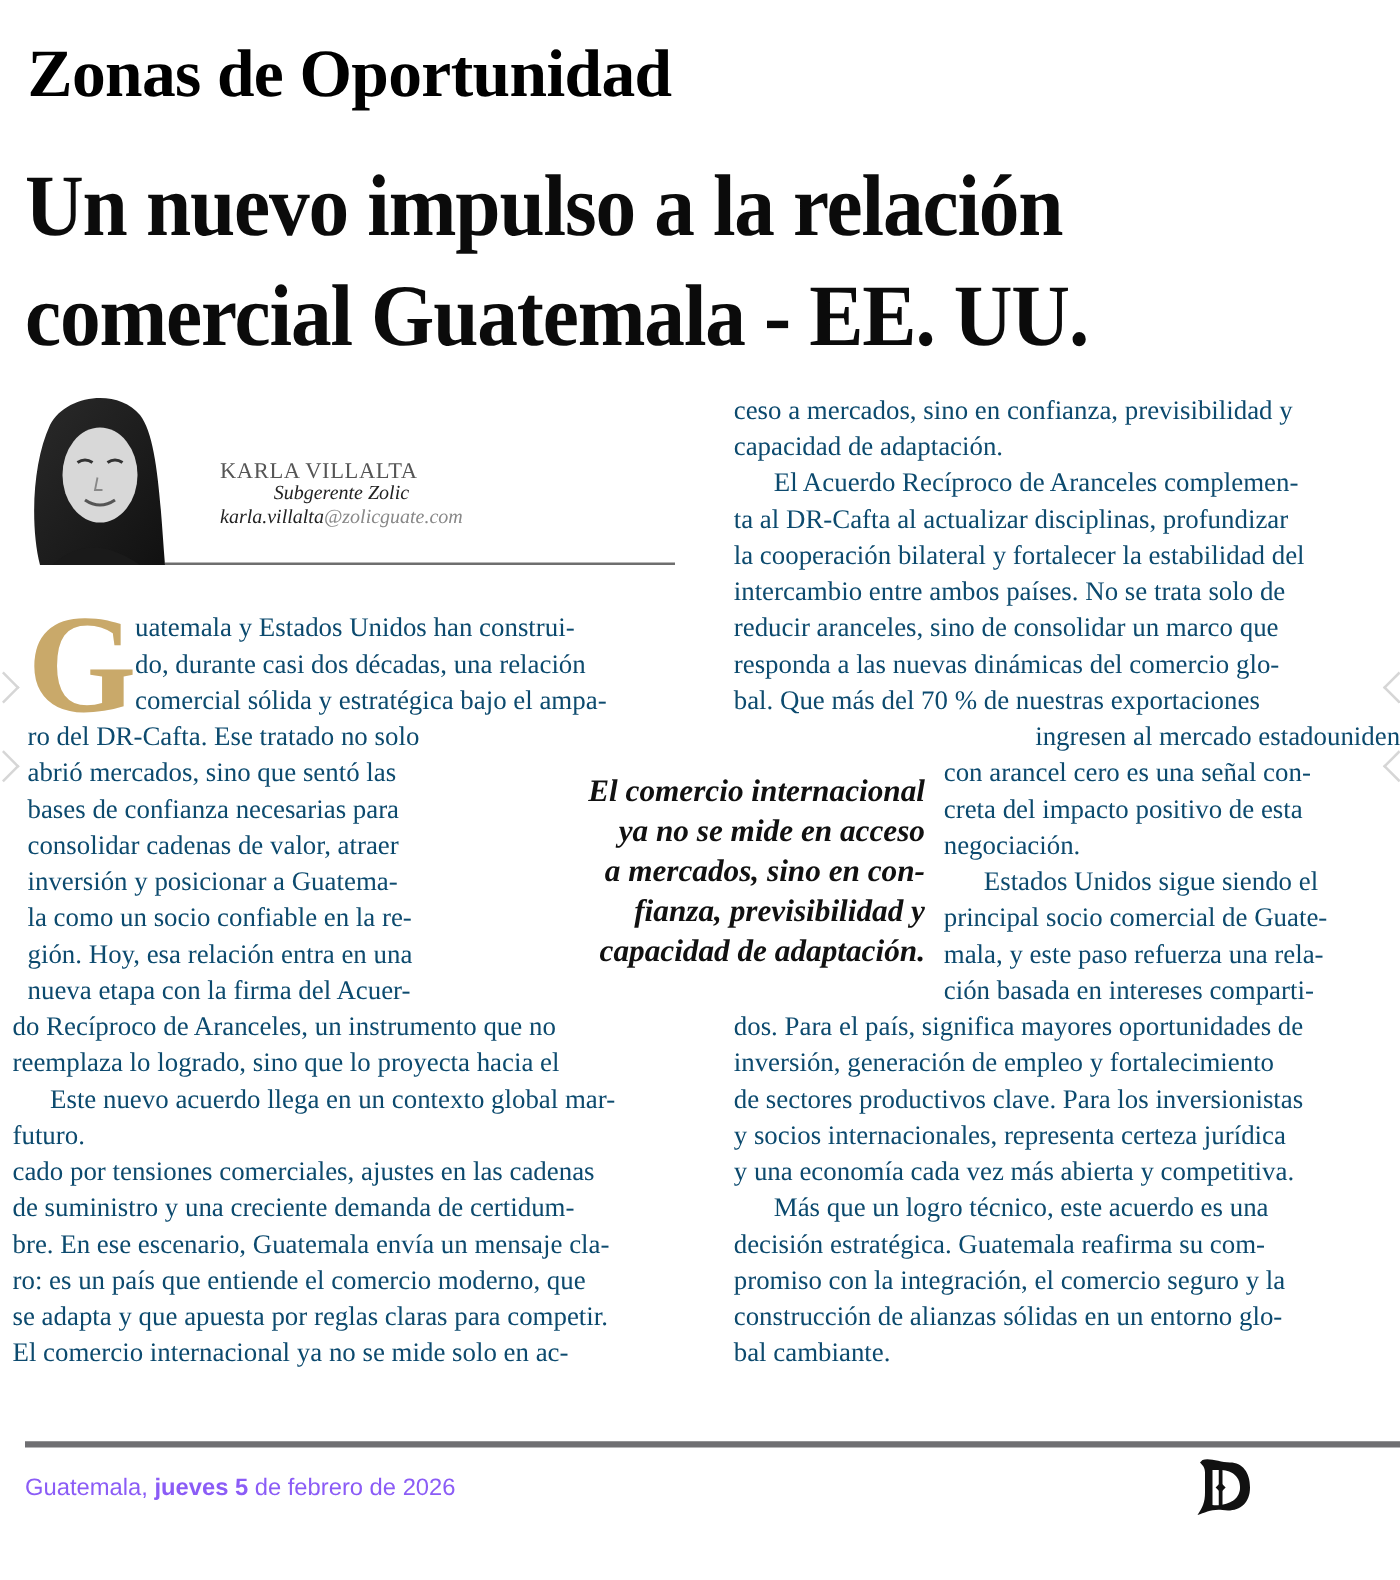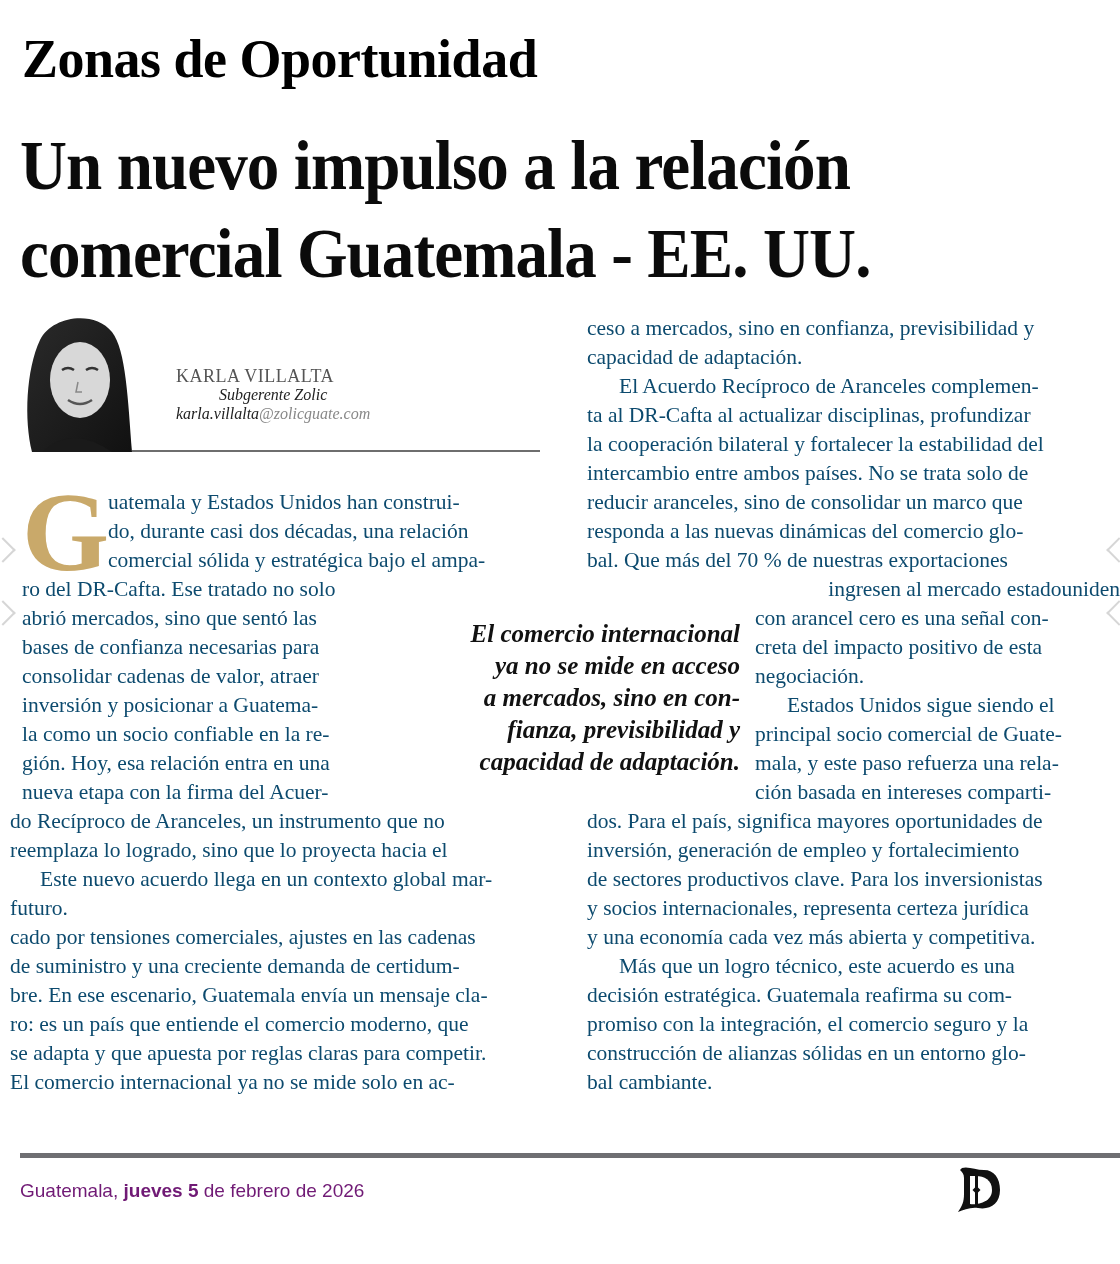--- a/index.html
+++ b/index.html
@@ -32,21 +32,21 @@
       position: absolute; left: 22px; top: 482px;
       font-family: "Liberation Serif", serif; font-weight: bold;
       font-size: 112px; line-height: 100px; color: #c9a96a;
     }
     .pullquote {
       position: absolute; left: 390px; top: 618px; width: 350px;
       font-family: "Liberation Serif", serif; font-style: italic; font-weight: bold;
       font-size: 25px; line-height: 32px; color: #111; text-align: right;
     }
     .footer-rule { position: absolute; left: 20px; top: 1153px; width: 1100px; height: 5px; background: #6f6f72; }
-    .footer-date { position: absolute; left: 20px; top: 1180px; font-family: "Liberation Sans", sans-serif; font-size: 19px; color: #701a75; }
+    .footer-date { position: absolute; left: 20px; top: 1180px; font-family: "Liberation Sans", sans-serif; font-size: 19px; color: #8b5cf6; }
     .footer-date b { font-weight: bold; }
     .logo {
       position: absolute; left: 954px; top: 1164px; width: 48px; height: 50px;
       font-family: "Liberation Serif", serif; font-weight: bold; font-size: 50px; line-height: 50px; color: #111;
     }
     .nav-arrow { position: absolute; width: 16px; height: 16px; border-left: 2px solid #d6d6d6; border-bottom: 2px solid #d6d6d6; background: transparent; }
     .nav-left { transform: rotate(-135deg); }
     .nav-right { transform: rotate(45deg); }
   </style>
 </head>

